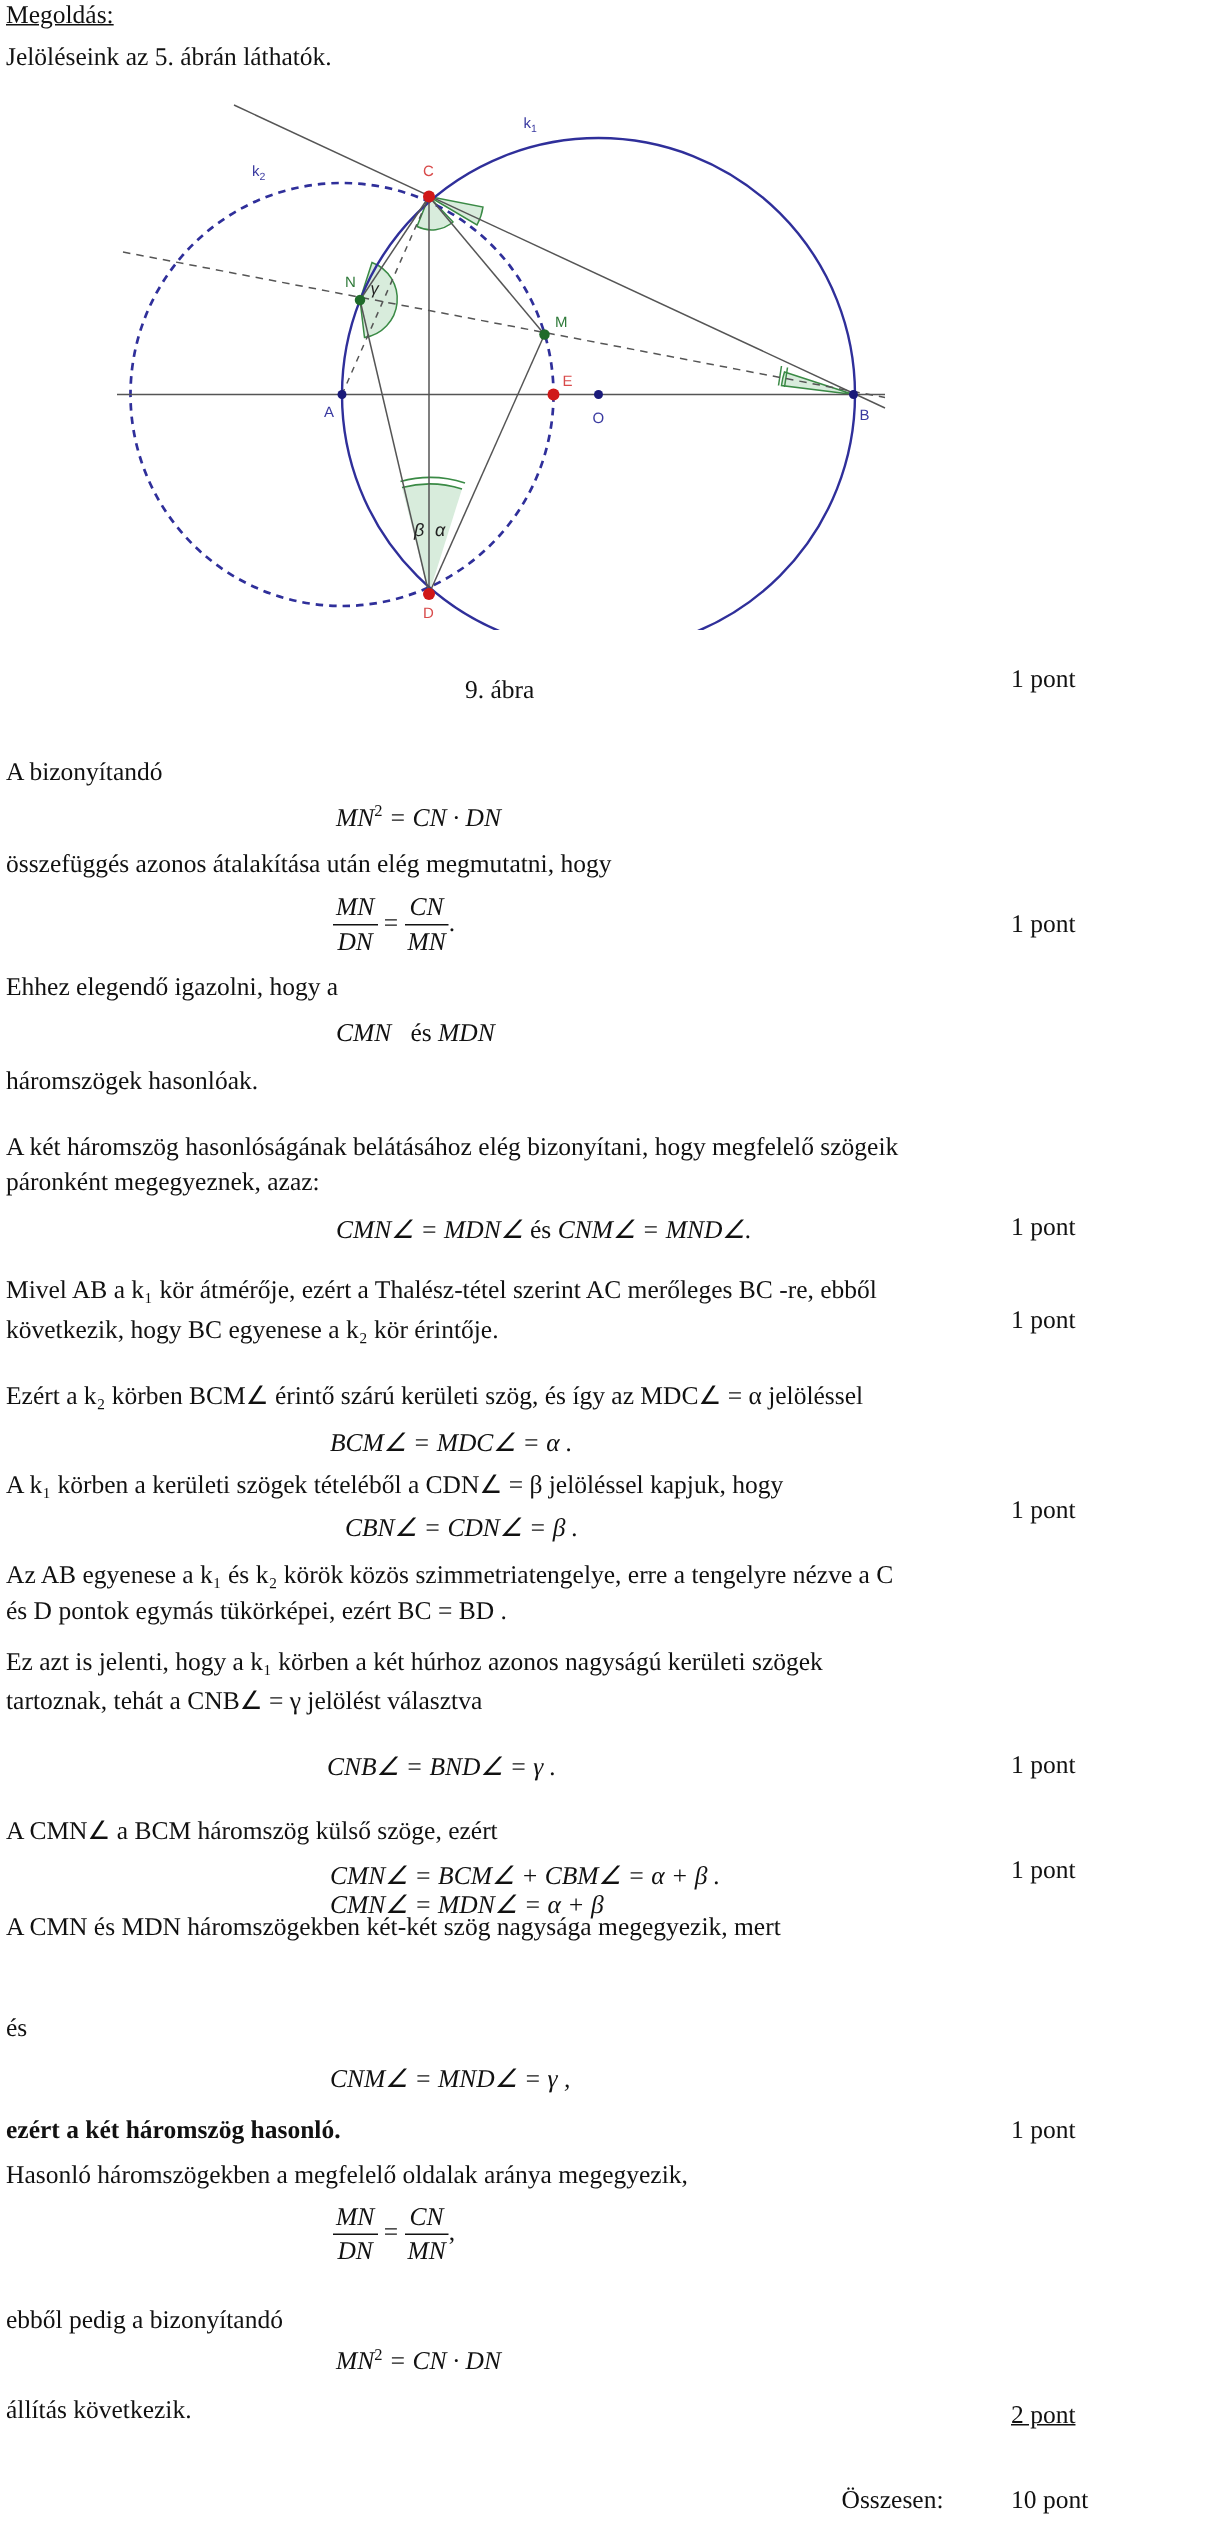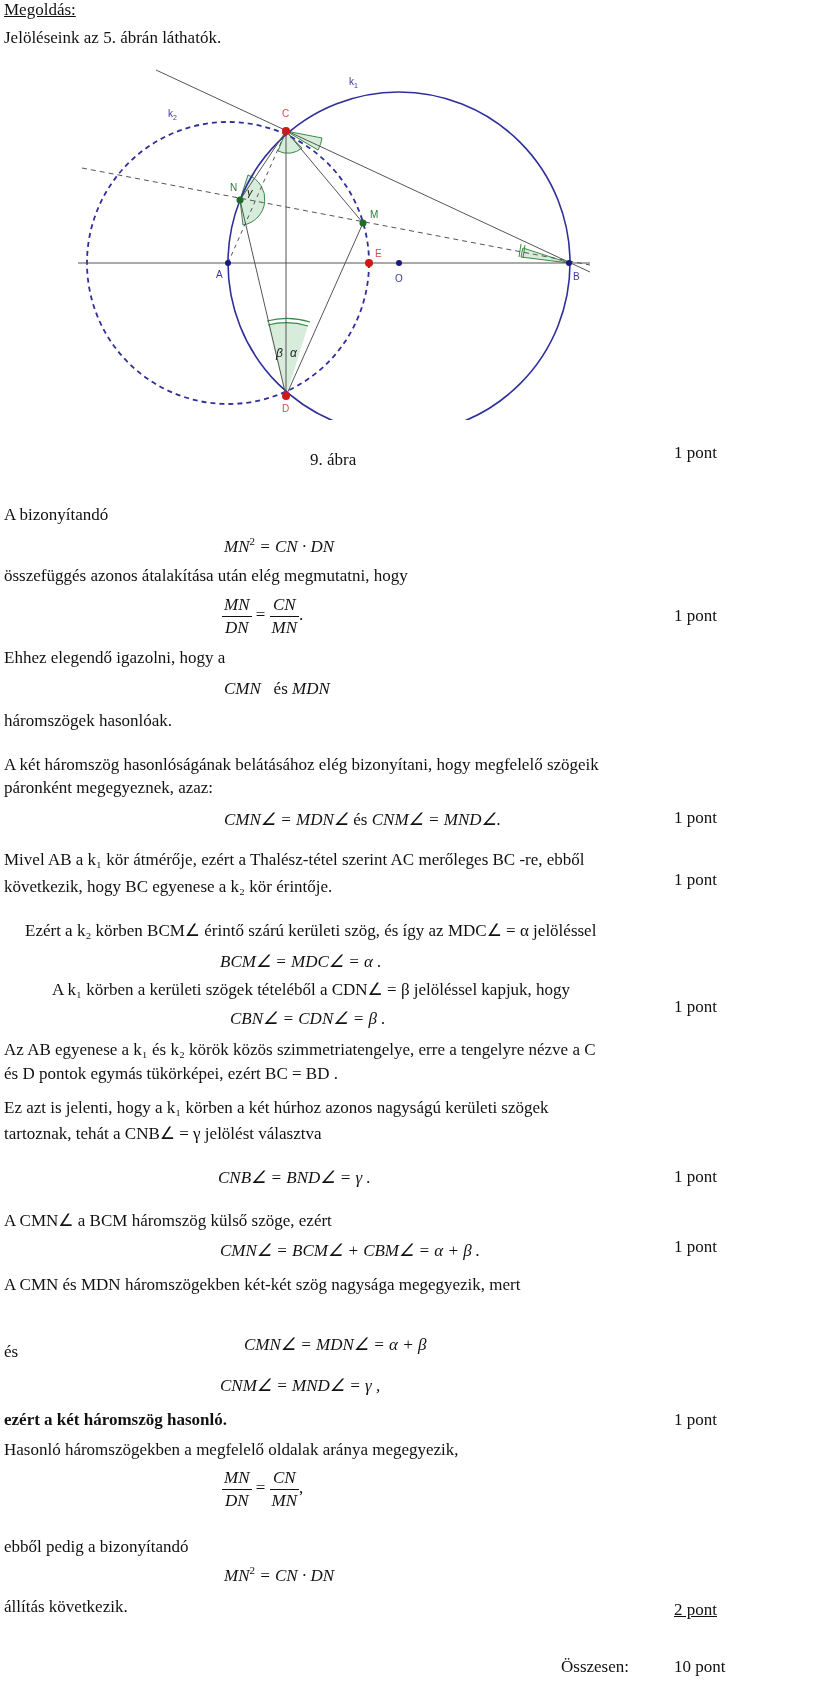--- a/index.html
+++ b/index.html
@@ -96,40 +96,40 @@
 <div class="abs" style="left:4px;top:778px;">páronként megegyeznek, azaz:</div>
 <div class="abs" style="left:224px;top:809px;">
   <span class="i">CMN∠ = MDN∠</span> <span>és</span> <span class="i">CNM∠ = MND∠.</span>
 </div>
 <div class="pont" style="top:808px;">1 pont</div>
 
 <div class="abs" style="left:4px;top:850px;">Mivel AB a k₁ kör átmérője, ezért a Thalész-tétel szerint AC merőleges BC -re, ebből</div>
 <div class="abs" style="left:4px;top:877px;">következik, hogy BC egyenese a k₂ kör érintője.</div>
 <div class="pont" style="top:870px;">1 pont</div>
 
-<div class="abs" style="left:4px;top:920px;margin-left:21px;">Ezért a k₂ körben BCM∠ érintő szárú kerületi szög, és így az MDC∠ = α jelöléssel</div>
+<div class="abs" style="left:4px;top:920px;">Ezért a k₂ körben BCM∠ érintő szárú kerületi szög, és így az MDC∠ = α jelöléssel</div>
 <div class="abs i" style="left:220px;top:951px;">BCM∠ = MDC∠ = α .</div>
-<div class="abs" style="left:4px;top:979px;margin-left:48px;">A k₁ körben a kerületi szögek tételéből a CDN∠ = β jelöléssel kapjuk, hogy</div>
+<div class="abs" style="left:4px;top:979px;">A k₁ körben a kerületi szögek tételéből a CDN∠ = β jelöléssel kapjuk, hogy</div>
 <div class="abs i" style="left:230px;top:1008px;">CBN∠ = CDN∠ = β .</div>
 <div class="pont" style="top:997px;">1 pont</div>
 
 <div class="abs" style="left:4px;top:1040px;">Az AB egyenese a k₁ és k₂ körök közös szimmetriatengelye, erre a tengelyre nézve a C</div>
 <div class="abs" style="left:4px;top:1064px;">és D pontok egymás tükörképei, ezért BC = BD .</div>
 
 <div class="abs" style="left:4px;top:1098px;">Ez azt is jelenti, hogy a k₁ körben a két húrhoz azonos nagyságú kerületi szögek</div>
 <div class="abs" style="left:4px;top:1123px;">tartoznak, tehát a CNB∠ = γ jelölést választva</div>
 <div class="abs i" style="left:218px;top:1167px;">CNB∠ = BND∠ = γ .</div>
 <div class="pont" style="top:1167px;">1 pont</div>
 
 <div class="abs" style="left:4px;top:1210px;">A CMN∠ a BCM háromszög külső szöge, ezért</div>
 <div class="abs i" style="left:220px;top:1240px;">CMN∠ = BCM∠ + CBM∠ = α + β .</div>
 <div class="pont" style="top:1237px;">1 pont</div>
 
 <div class="abs" style="left:4px;top:1275px;">A CMN és MDN háromszögekben két-két szög nagysága megegyezik, mert</div>
-<div class="abs i" style="left:220px;top:1334px;margin-left:24px;">CMN∠ = MDN∠ = α + β</div>
+<div class="abs i" style="left:220px;top:1259px;">CMN∠ = MDN∠ = α + β</div>
 <div class="abs" style="left:4px;top:1342px;">és</div>
 <div class="abs i" style="left:220px;top:1375px;">CNM∠ = MND∠ = γ ,</div>
 <div class="abs" style="left:4px;top:1410px;font-weight:bold;">ezért a két háromszög hasonló.</div>
 <div class="pont" style="top:1410px;">1 pont</div>
 
 <div class="abs" style="left:4px;top:1440px;">Hasonló háromszögekben a megfelelő oldalak aránya megegyezik,</div>
 <div class="abs" style="left:222px;top:1467px;">
   <span class="frac"><span class="num">MN</span><span>DN</span></span>
   <span> = </span>
   <span class="frac"><span class="num">CN</span><span>MN</span></span><span>,</span>

